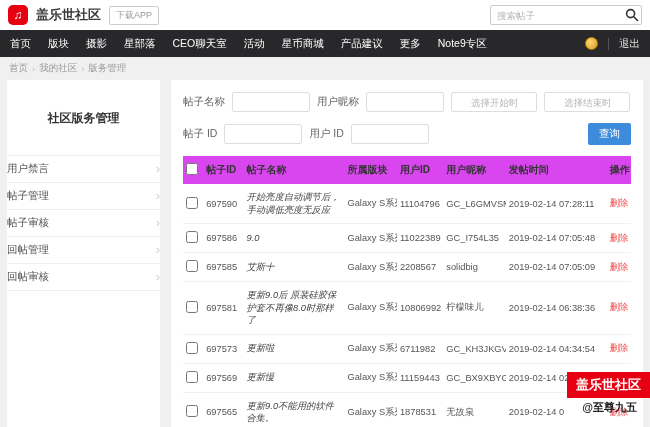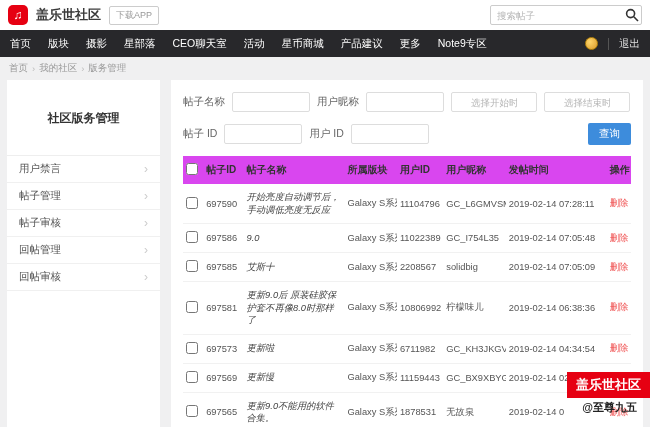--- a/index.html
+++ b/index.html
@@ -34,21 +34,21 @@
   .breadcrumb { padding:5px 9px; font-size:9.5px; color:#999; display:flex; gap:4px; align-items:center; }
   .breadcrumb .crumb { cursor:pointer; }
   .crumb-sep { color:#bbb; }
 
   
   .page { display:flex; gap:11px; padding:0 7px; height:352px; }
   .sidebar { width:153px; flex-shrink:0; background:#fff; }
   .sb-title { text-align:center; font-size:12px; font-weight:bold; color:#333; padding:30px 0 28px; }
   .sb-menu { border-top:1px solid #eee; }
   .sb-item { display:flex; justify-content:space-between; align-items:center; height:27px;
-             padding:0 12px; border-bottom:1px solid #f0f0f0; font-size:10.5px; color:#555; cursor:pointer; }
+             padding:0 0; border-bottom:1px solid #f0f0f0; font-size:10.5px; color:#555; cursor:pointer; }
   .chev { color:#ccc; font-size:12px; }
 
   .main { flex:1; background:#fff; padding:12px 12px 0; overflow:hidden; }
   .frow { display:flex; align-items:center; gap:7px; margin-bottom:11px; }
   .frow label { font-size:10.5px; color:#666; white-space:nowrap; }
   .fi { width:78px; height:20px; border:1px solid #ddd; border-radius:2px; font-size:10px; padding:0 19px; }
   .fi.time { width:86px; }
   .fi::placeholder { color:#b5b5b5; font-size:9.5px; }
   .btns { margin-left:auto; display:flex; gap:7px; }
   .btn { border:none; border-radius:2px; color:#fff; font-size:10.5px; padding:4px 11px; cursor:pointer; }

